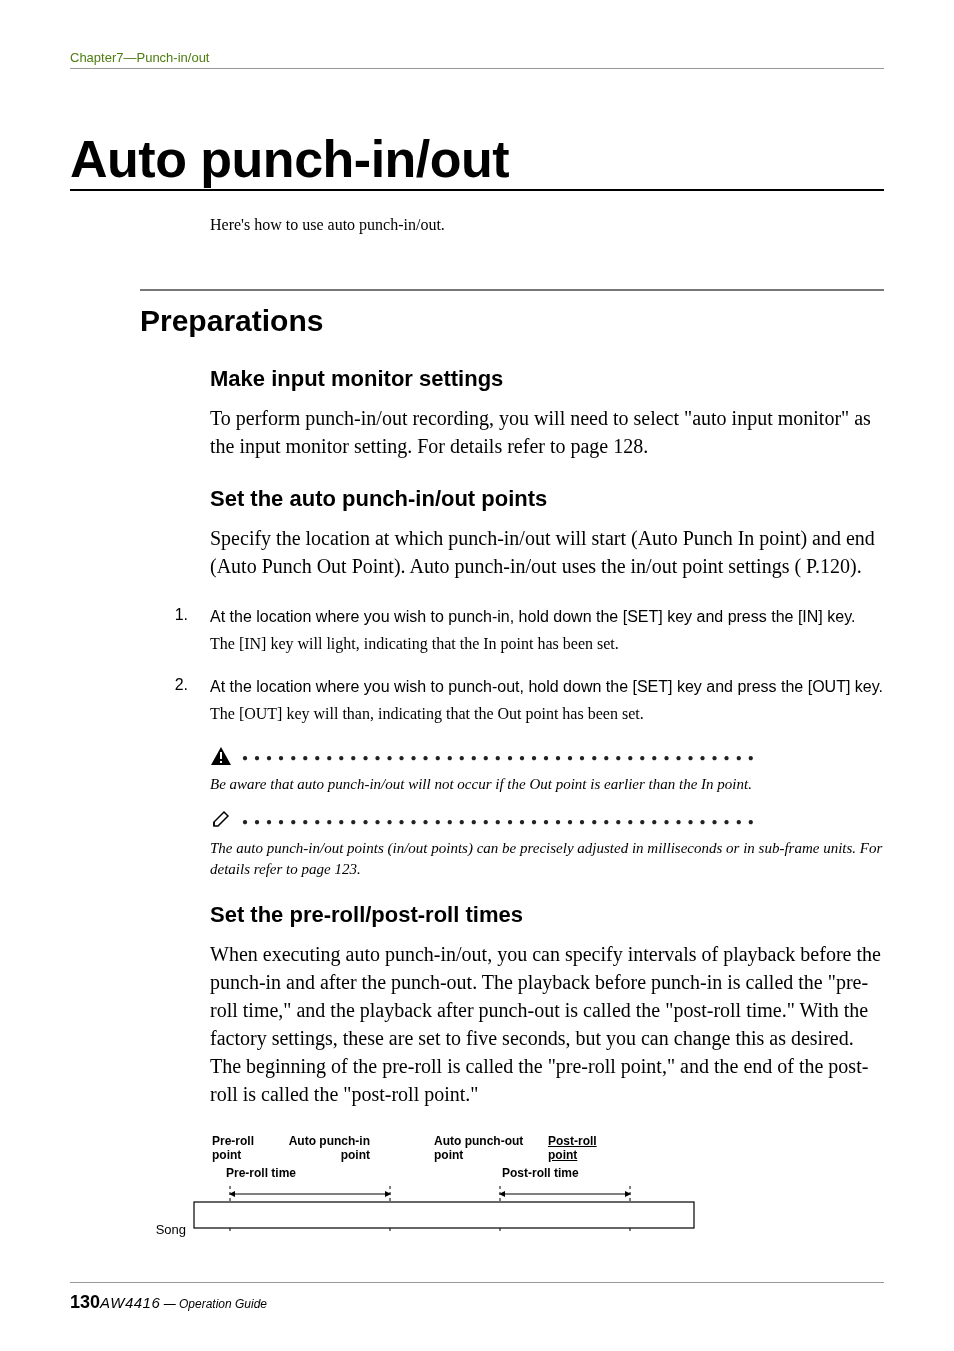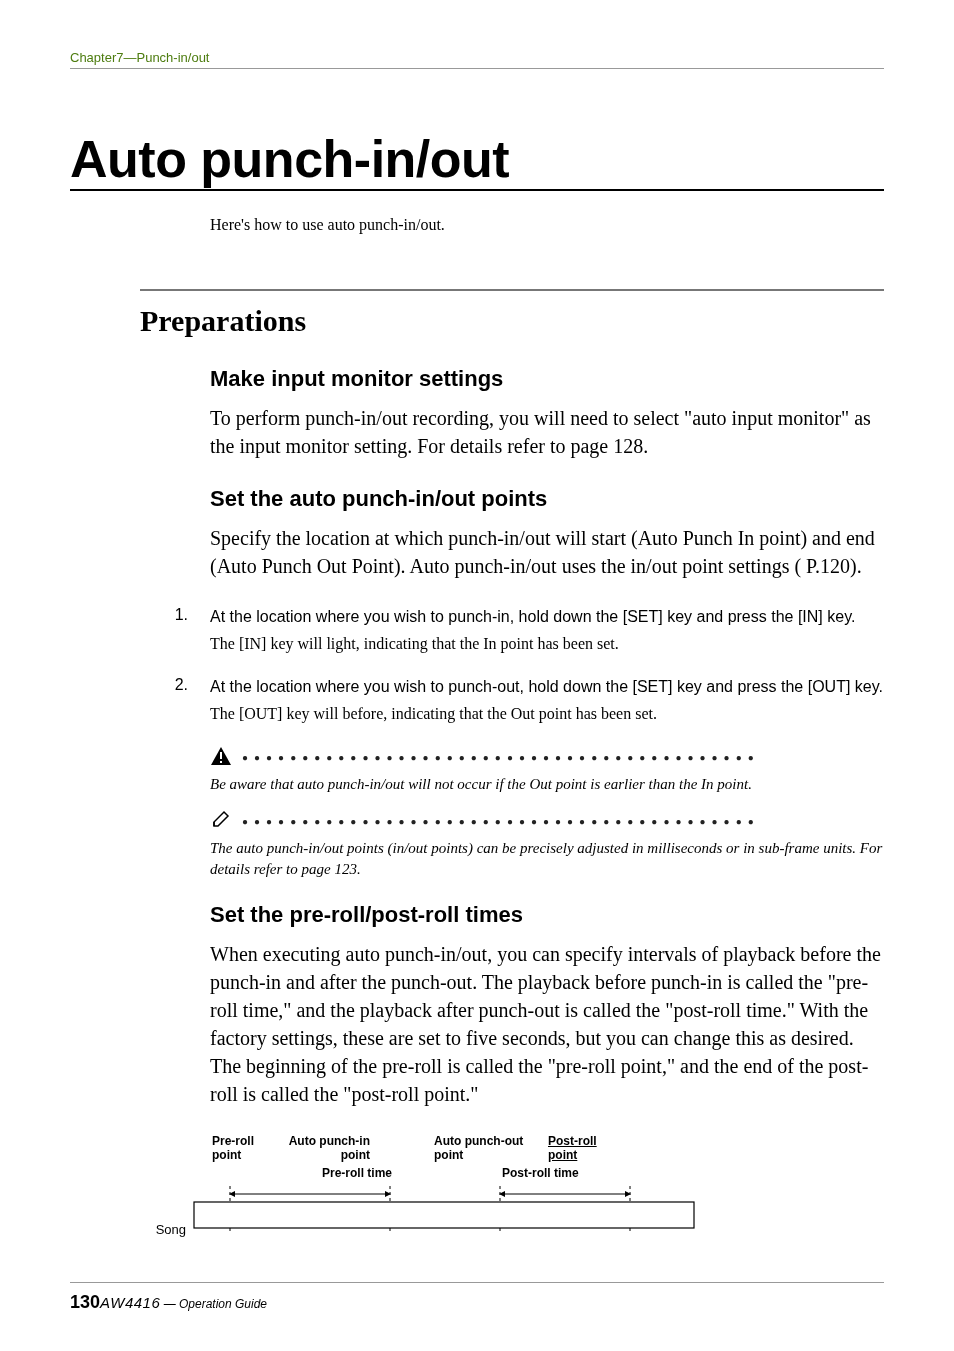--- a/index.html
+++ b/index.html
@@ -31,21 +31,21 @@
       border-bottom: 2px solid #000000;
       margin-bottom: 25px;
       letter-spacing: -0.5px;
     }
     .intro-text {
       font-size: 16px;
       margin-left: 140px;
       margin-bottom: 55px;
     }
     .h2 {
-      font-family: Liberation Serif, serif;
+      font-family: Liberation Sans, sans-serif;
       font-weight: bold;
       font-size: 30px;
       border-top: 2px solid #777;
       padding-top: 13px;
       margin-left: 70px;
       margin-bottom: 28px;
     }
     .h3 {
       font-family: Arial, Helvetica, sans-serif;
       font-weight: bold;
@@ -130,21 +130,21 @@
     .lbl-punchout-pt { width: 148px; padding-left: 40px; }
     .lbl-postroll-pt { width: 80px; padding-left: 6px; text-decoration: underline; }
     .diagram-labels-mid {
       display: flex;
       font-family: Arial, sans-serif;
       font-weight: bold;
       font-size: 12px;
       margin-bottom: 2px;
     }
     .mid-spacer { width: 76px; }
-    .lbl-preroll-time { width: 166px; text-align: right; }
+    .lbl-preroll-time { width: 166px; text-align: left; }
     .mid-gap { width: 110px; }
     .lbl-postroll-time { width: 128px; text-align: left; }
     .diagram-bar-row {
       display: flex;
       align-items: center;
     }
     .song-label {
       width: 40px;
       font-family: Arial, sans-serif;
       font-size: 13px;
@@ -205,21 +205,21 @@
 <div class="step-row">
   <div class="step-num">1.</div>
   <div class="step-title">At the location where you wish to punch-in, hold down the [SET] key and press the [IN] key.</div>
 </div>
 <p class="step-body">The [IN] key will light, indicating that the In point has been set.</p>
 
 <div class="step-row">
   <div class="step-num">2.</div>
   <div class="step-title">At the location where you wish to punch-out, hold down the [SET] key and press the [OUT] key.</div>
 </div>
-<p class="step-body">The [OUT] key will before, indicating that the Out point has been set.</p>
+<p class="step-body">The [OUT] key will than, indicating that the Out point has been set.</p>
 
 <div class="note-block">
   <div class="note-head">
     <span class="warning-icon">
       <svg width="22" height="20" viewBox="0 0 22 20">
           <polygon points="11,1 21,19 1,19" fill="#000"></polygon>
           <rect x="10" y="6" width="2" height="7" fill="#fff"></rect>
           <rect x="10" y="15" width="2" height="2" fill="#fff"></rect>
         </svg>
     </span>

